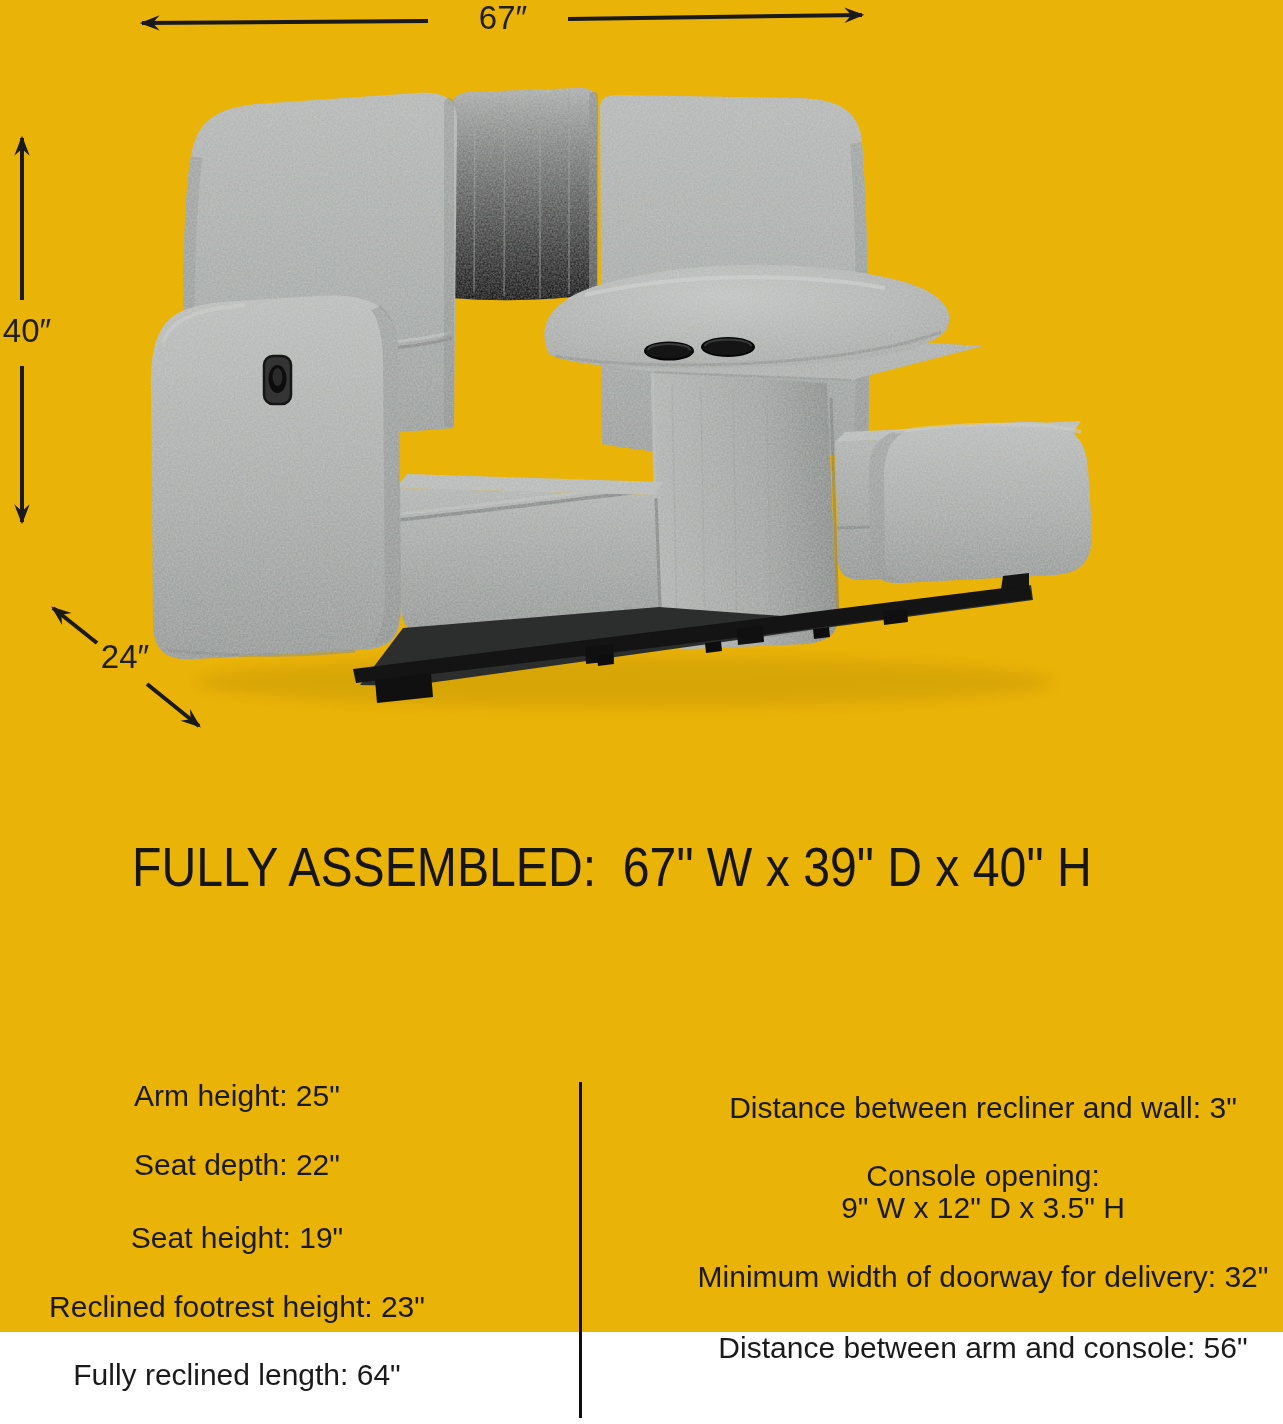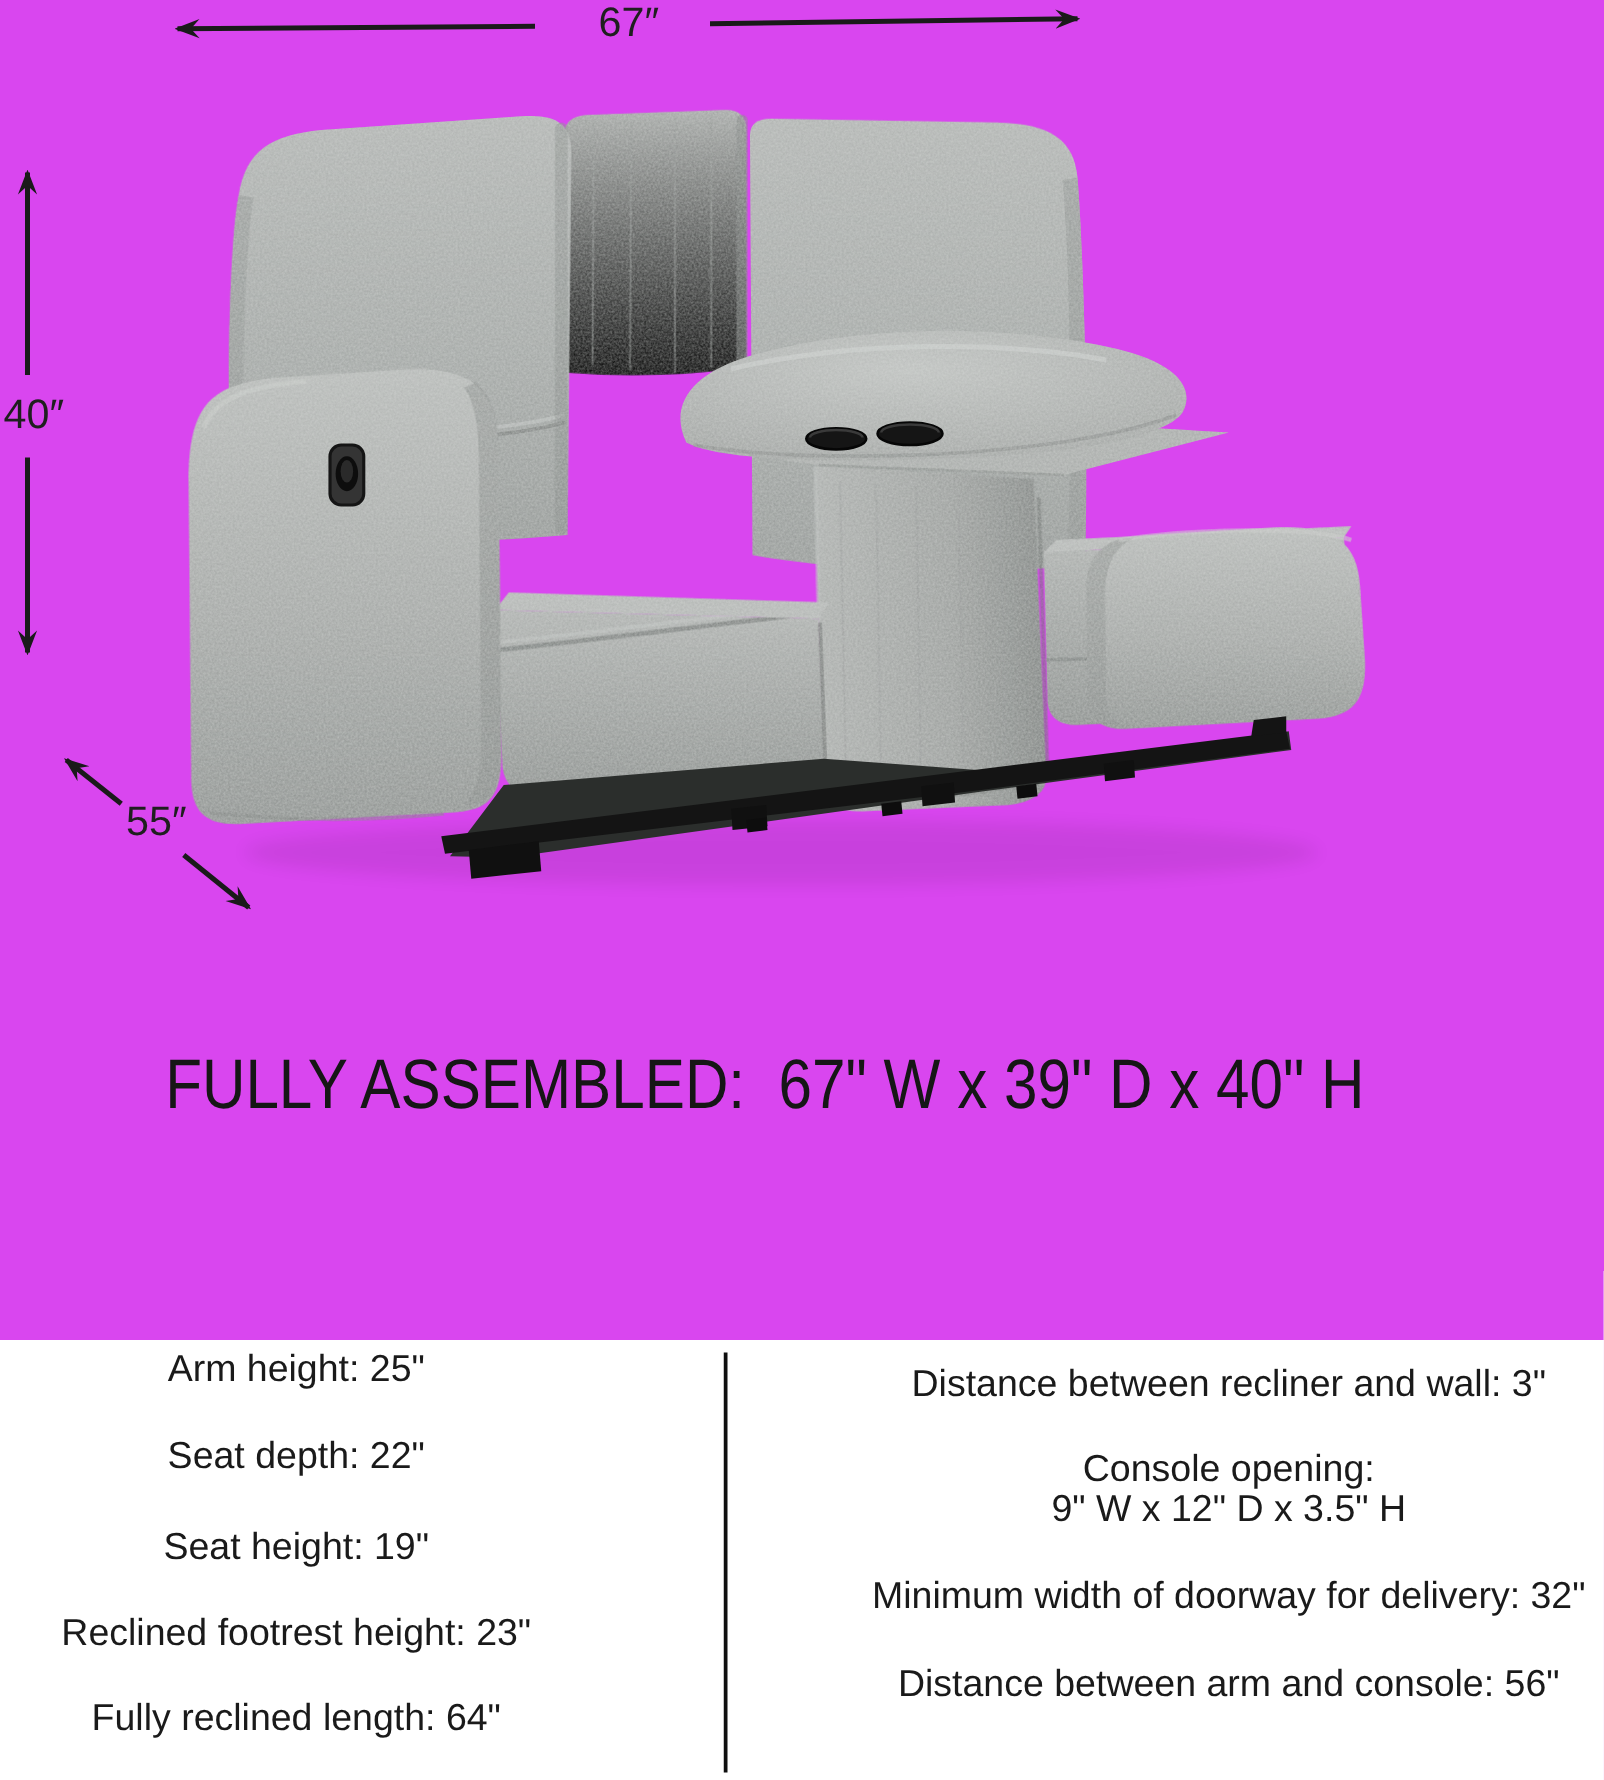--- a/index.html
+++ b/index.html
@@ -1,17 +1,17 @@
 <!DOCTYPE html>
 <html><head>
 <meta charset="utf-8">
 <style>
   html,body { margin:0; padding:0; background:#ffffff; }
   body { width:1283px; height:1424px; font-family:"Liberation Sans", sans-serif; color:#1b1b1b; overflow:hidden; }
-  .page { position:relative; width:1283px; height:1072px; background:#d946ef; }
+  .page { position:relative; width:1283px; height:1332px; background:#eab308; }
 
   .figure { position:absolute; top:0; left:0; width:1283px; height:840px; }
   .figure svg { position:absolute; top:0; left:0; }
 
   .dim-label { position:absolute; font-size:33px; line-height:33px; color:#1f1f1f; text-align:center; }
   .dim-label.width  { left:470px; top:1px;  width:66px; }
   .dim-label.height { left:-2px;  top:314px; width:58px; }
   .dim-label.depth  { left:94px;  top:640px; width:62px; }
 
   .assembled { position:absolute; top:834px; left:0; width:1283px; height:66px; line-height:66px;
@@ -167,21 +167,21 @@
         <line x1="568" y1="19" x2="862" y2="15" marker-end="url(#ah)"></line>
         <line x1="22" y1="300" x2="22" y2="138" marker-end="url(#ah)"></line>
         <line x1="22" y1="366" x2="22" y2="522" marker-end="url(#ah)"></line>
         <line x1="97" y1="643" x2="53" y2="608" marker-end="url(#ah)"></line>
         <line x1="147" y1="684" x2="199" y2="726" marker-end="url(#ah)"></line>
       </g>
     </svg>
 
     <div class="dim-label width">67″</div>
     <div class="dim-label height">40″</div>
-    <div class="dim-label depth">55″</div>
+    <div class="dim-label depth">24″</div>
   </div>
 
   <div class="assembled">
     <span>FULLY ASSEMBLED:  67" W x 39" D x 40" H</span>
   </div>
 
   <div class="divider"></div>
 
   <div class="spec lcol l0">Arm height: 25"</div>
   <div class="spec lcol l1">Seat depth: 22"</div>

